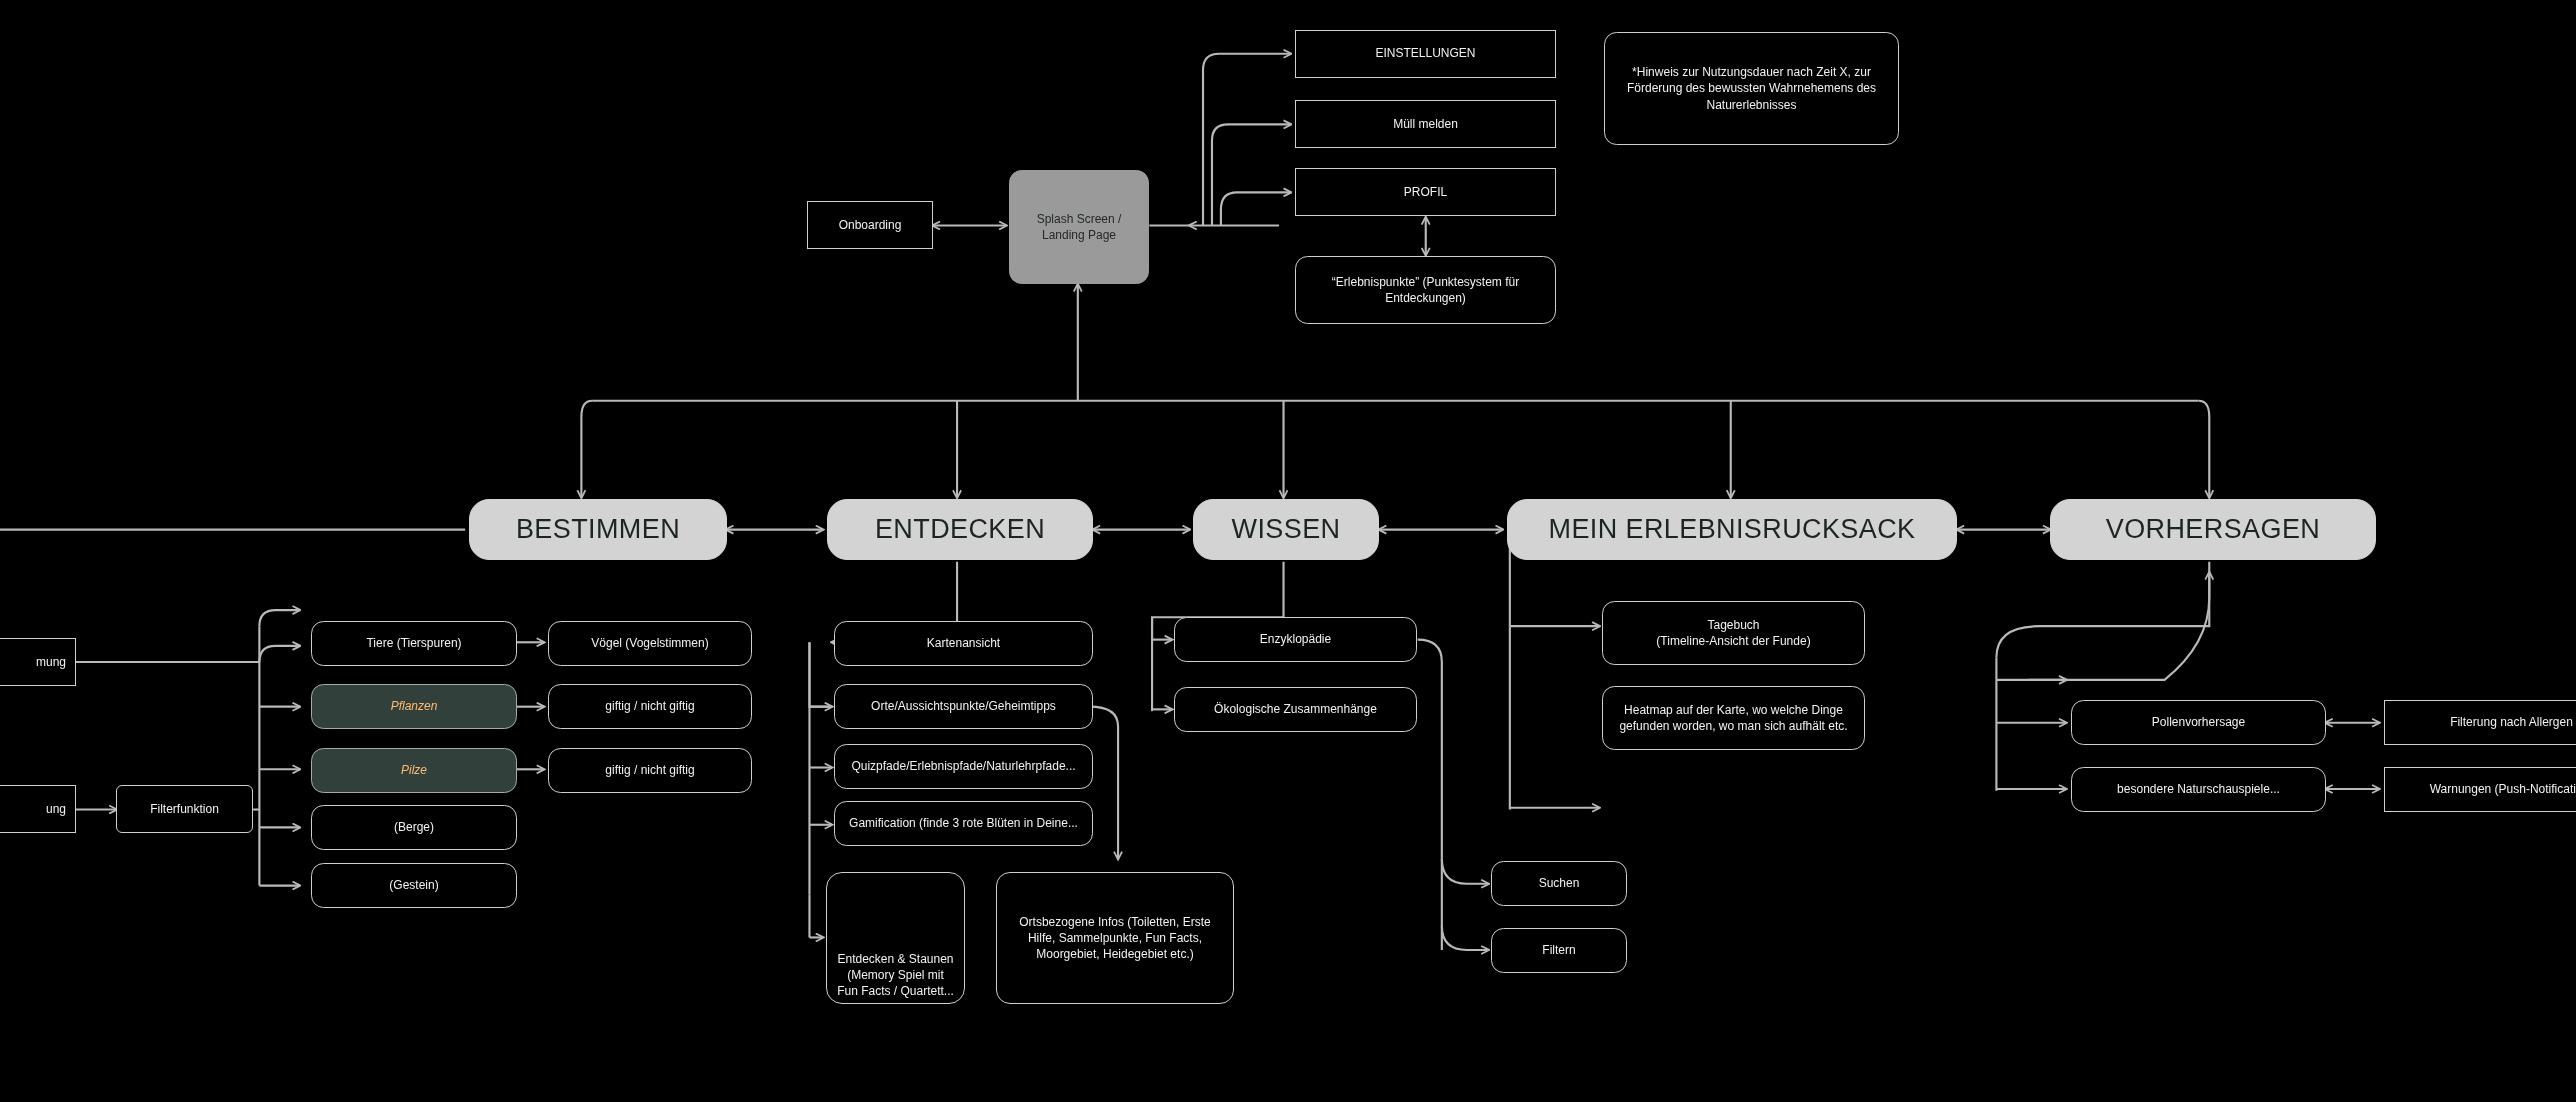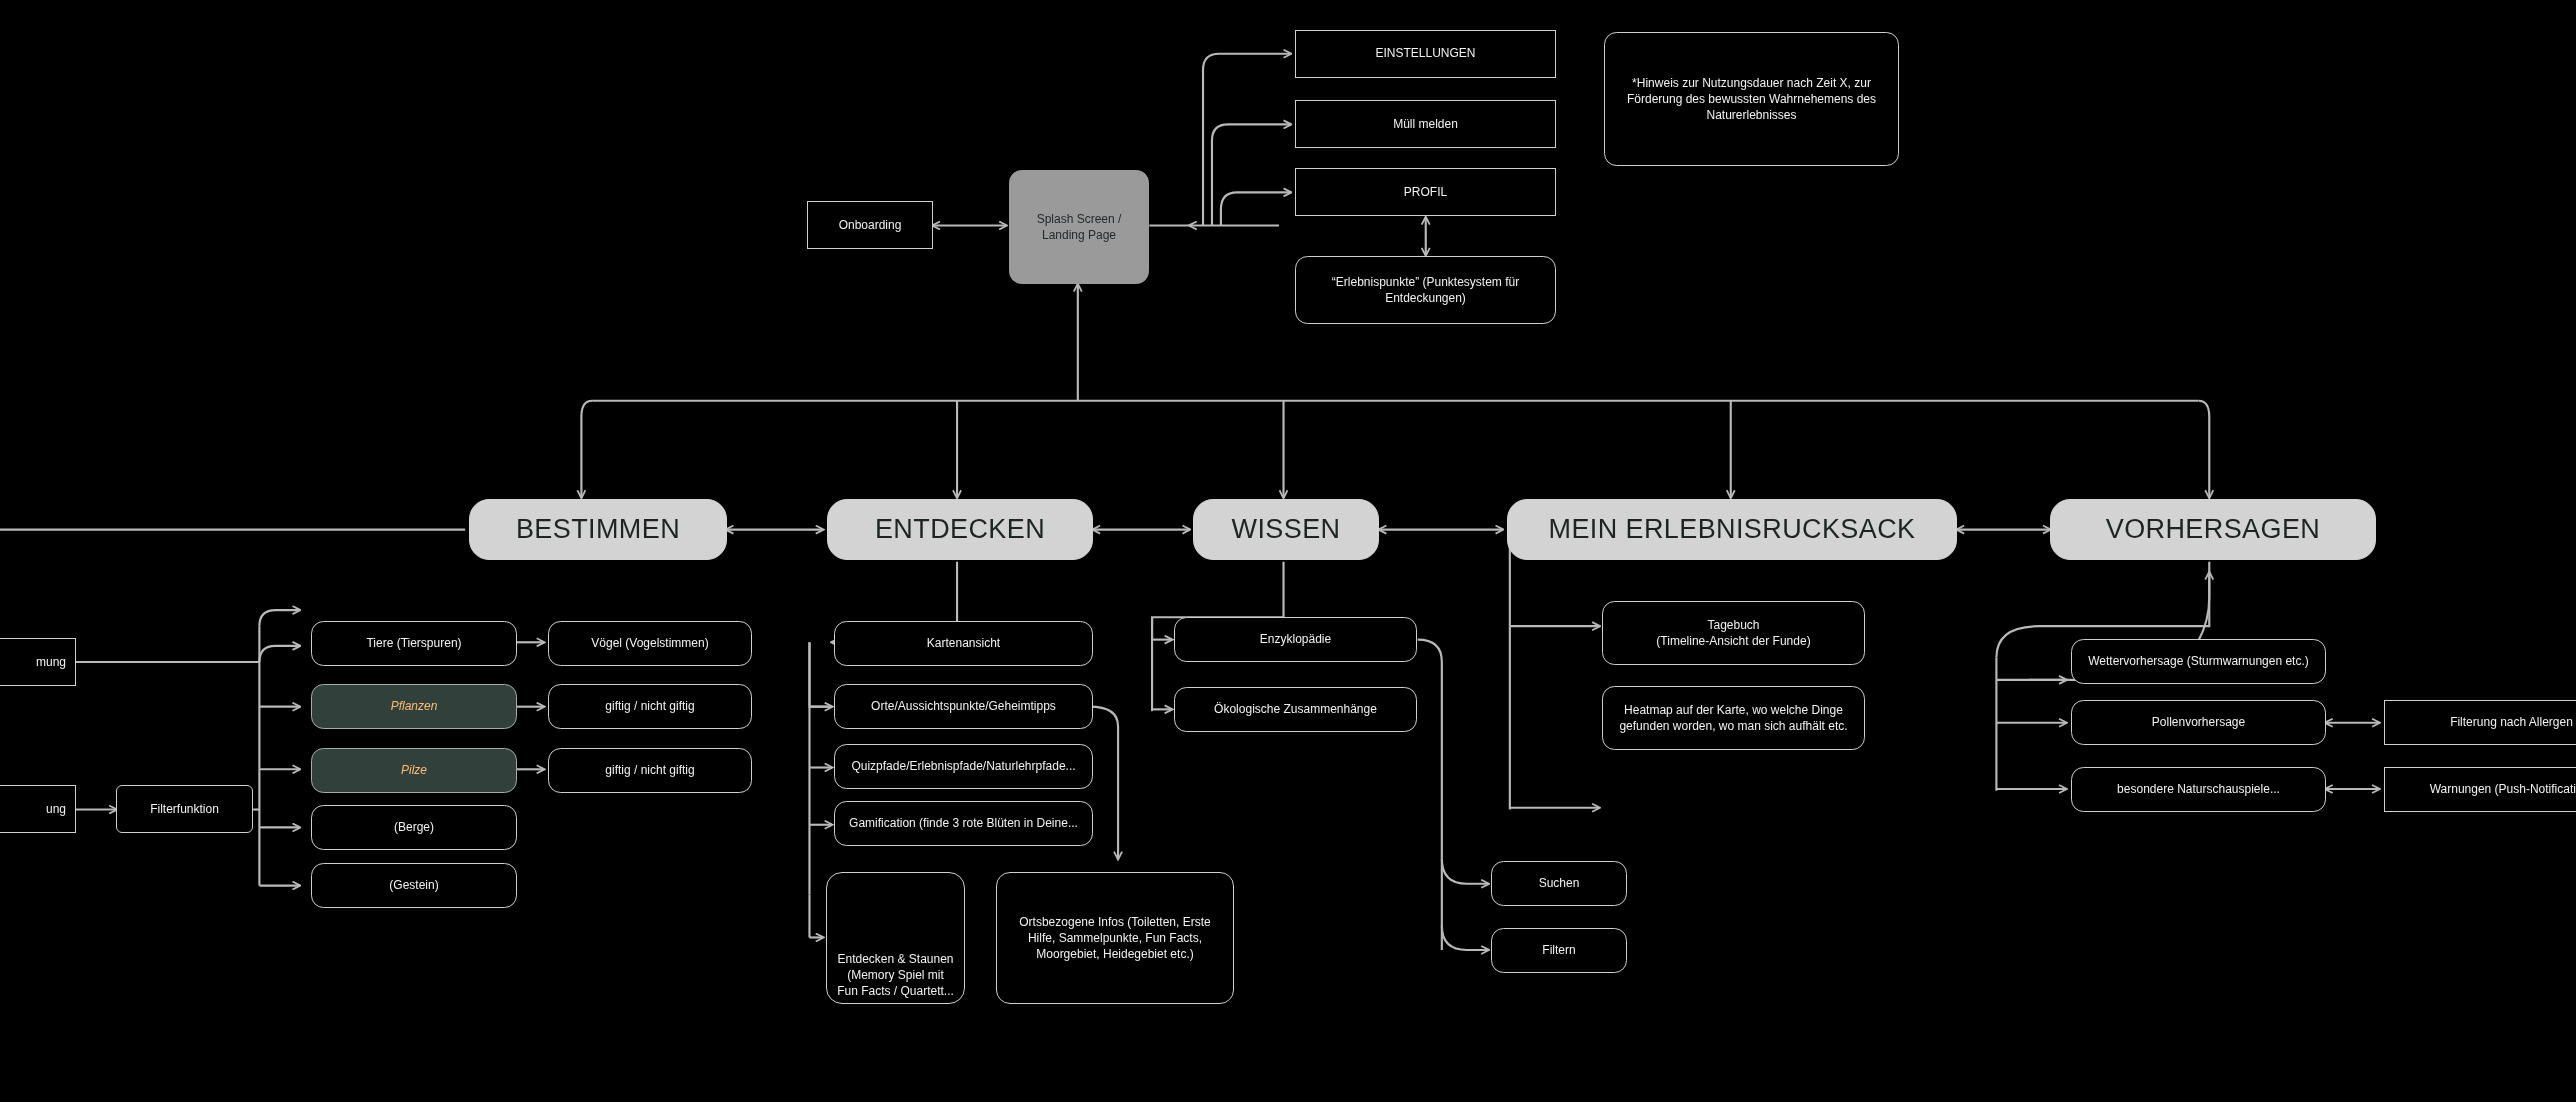--- a/index.html
+++ b/index.html
@@ -144,21 +144,21 @@
   </div>
 
   <div class="node sq t-sm" style="left:1295px;top:168px;width:261px;height:48px;">
     <span>PROFIL</span>
   </div>
 
   <div class="node rnd t-sm" style="left:1295px;top:256px;width:261px;height:68px;">
     <span>“Erlebnispunkte” (Punktesystem für Entdeckungen)</span>
   </div>
 
-  <div class="node rnd t-sm" style="left:1604px;top:32px;width:295px;height:134px;">
+  <div class="node rnd t-sm" style="left:1604px;top:32px;width:295px;height:113px;">
     <span>*Hinweis zur Nutzungsdauer nach Zeit X, zur Förderung des bewussten Wahrnehemens des Naturerlebnisses</span>
   </div>
 
   <div class="node pill fill-light t-main" style="left:469px;top:499px;width:258px;height:61px;">
     <span>BESTIMMEN</span>
   </div>
   <div class="node pill fill-light t-main" style="left:827px;top:499px;width:266px;height:61px;">
     <span>ENTDECKEN</span>
   </div>
   <div class="node pill fill-light t-main" style="left:1193px;top:499px;width:186px;height:61px;">
@@ -240,23 +240,20 @@
   </div>
 
   <div class="node rnd t-sm" style="left:1602px;top:601px;width:263px;height:64px;flex-direction:column;">
     <span>Tagebuch</span>
     <span>(Timeline-Ansicht der Funde)</span>
   </div>
   <div class="node rnd t-sm" style="left:1602px;top:686px;width:263px;height:64px;">
     <span>Heatmap auf der Karte, wo welche Dinge gefunden worden, wo man sich aufhält etc.</span>
   </div>
 
-  <div class="node rnd t-sm" style="left:2071px;top:639px;width:255px;height:45px;">
-    <span>Wettervorhersage (Sturmwarnungen etc.)</span>
-  </div>
   <div class="node rnd t-sm" style="left:2071px;top:700px;width:255px;height:45px;">
     <span>Pollenvorhersage</span>
   </div>
   <div class="node rnd t-sm" style="left:2071px;top:767px;width:255px;height:45px;">
     <span>besondere Naturschauspiele...</span>
   </div>
   <div class="node sq t-sm" style="left:2384px;top:700px;width:255px;height:45px;">
     <span>Filterung nach Allergen</span>
   </div>
   <div class="node sq t-sm" style="left:2384px;top:767px;width:255px;height:45px;">

